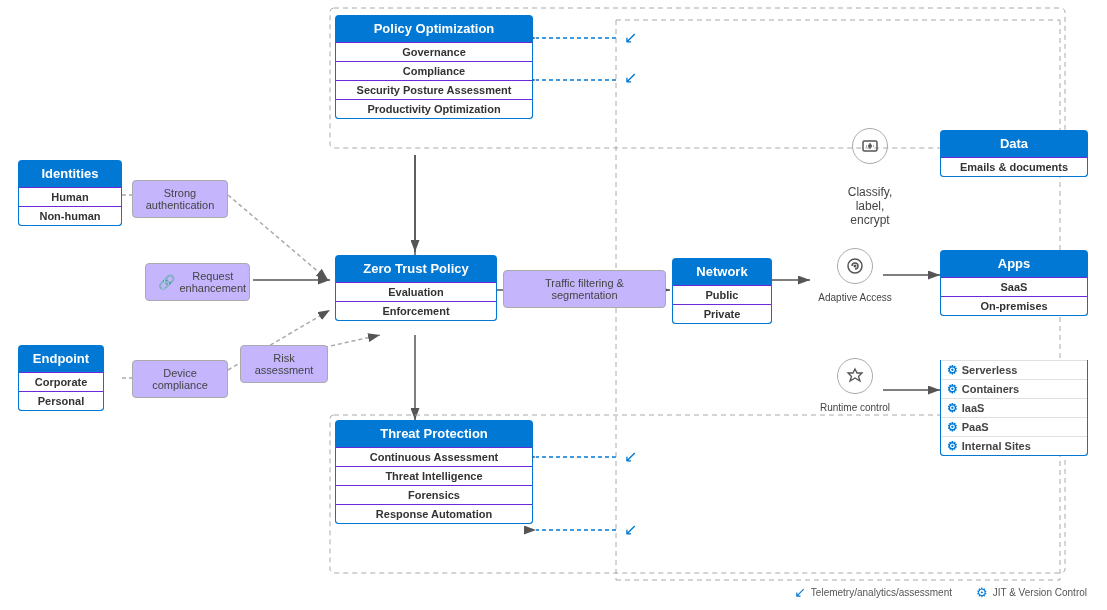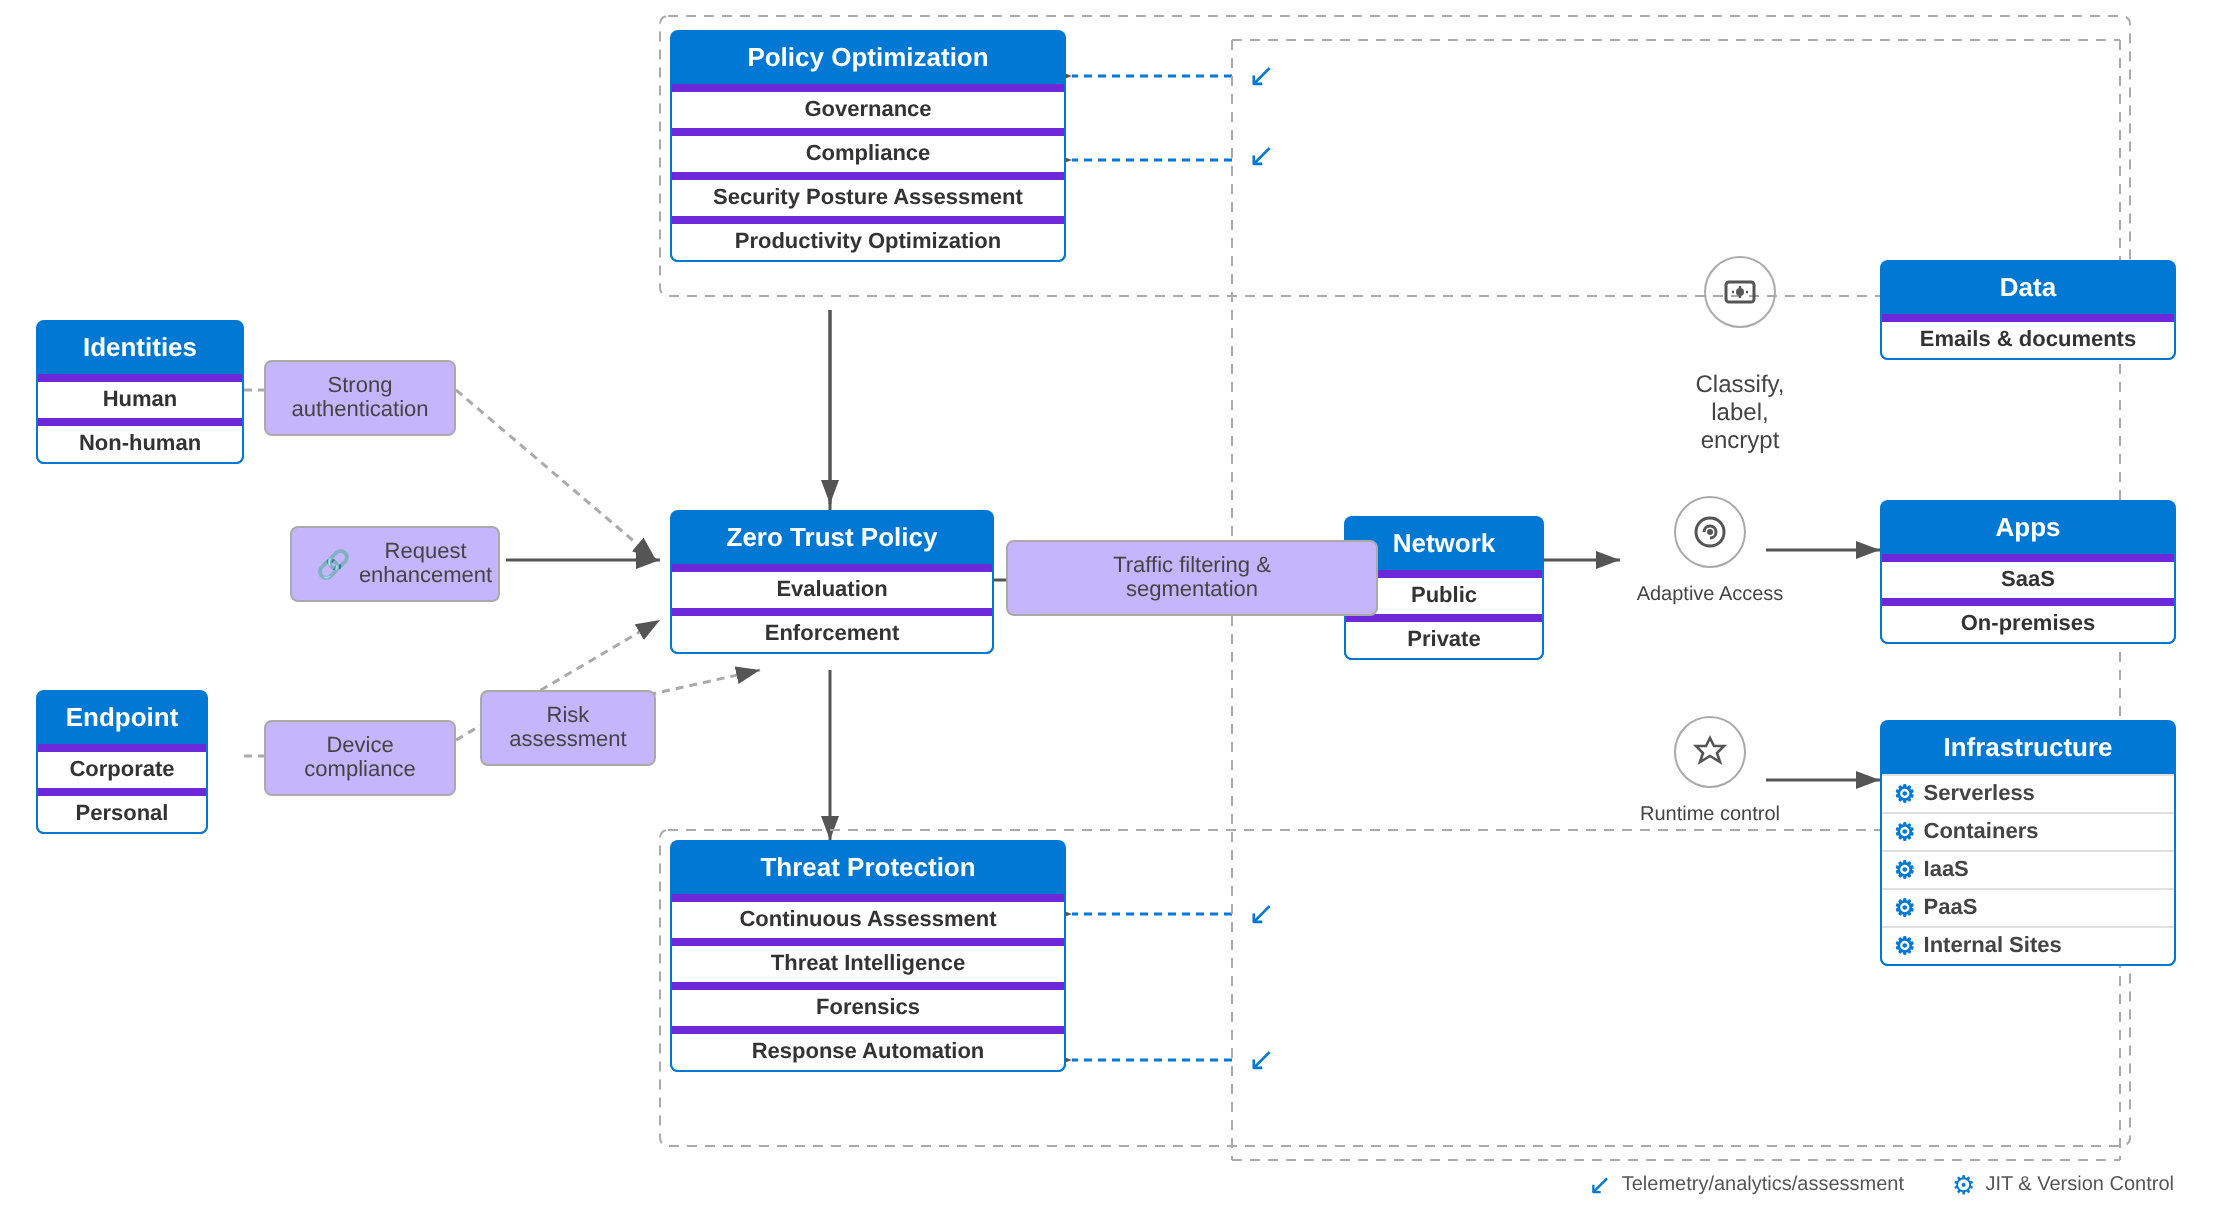--- a/index.html
+++ b/index.html
@@ -42,21 +42,21 @@
       border-radius: 0 0 4px 4px;
       border: 1.5px solid #0078d4;
       border-top: none;
     }
 
     .blue-box .box-item {
       padding: 3px 10px;
       font-size: 11px;
       color: #333;
       text-align: center;
-      border-top: 4px solid #6d28d9;
+      border-top: 1px solid #6d28d9;
     }
 
     
     .label-box {
       position: absolute;
       border: 1.5px solid #aaa;
       border-radius: 4px;
       background: #c4b5fd;
       padding: 6px 12px;
       font-size: 11px;
@@ -254,21 +254,20 @@
 
   <div class="blue-box" style="left:940px; top:250px; width:148px;">
     <div class="box-title">Apps</div>
     <div class="box-items">
       <div class="box-item">SaaS</div>
       <div class="box-item">On-premises</div>
     </div>
   </div>
 
   <div class="blue-box" style="left:940px; top:360px; width:148px;">
-    <div class="box-title">Infrastructure</div>
     <div class="box-items">
       <div class="infra-item">
         <span class="jit-icon">⚙</span>
         <span>Serverless</span>
       </div>
       <div class="infra-item">
         <span class="jit-icon">⚙</span>
         <span>Containers</span>
       </div>
       <div class="infra-item">
@@ -299,21 +298,21 @@
 
   <div class="label-box" style="left:132px; top:360px; width:96px;">
     <span style="font-size:11px; color:#444;">Device
 compliance</span>
   </div>
 
   <div class="label-box" style="left:240px; top:345px; width:88px;">
     <span style="font-size:11px; color:#444;">Risk assessment</span>
   </div>
 
-  <div class="label-box" style="left:503px; top:270px; width:186px;">
+  <div class="label-box" style="left:503px; top:270px; width:163px;">
     <span style="font-size:11px; color:#444; white-space:pre-line;">Traffic filtering &amp;
 segmentation</span>
   </div>
 
   <div class="icon-box" style="left:830px; top:128px; width:80px;">
     <div class="icon-circle">
       <svg width="20" height="20" viewBox="0 0 20 20">
         <rect x="3" y="5" width="14" height="10" rx="1.5" fill="none" stroke="#555" stroke-width="1.5"></rect>
         <circle cx="10" cy="10" r="2" fill="#555"></circle>
         <path d="M10 7v1M10 12v1M7 10H6M14 10h-1" stroke="#555" stroke-width="1.2"></path>

